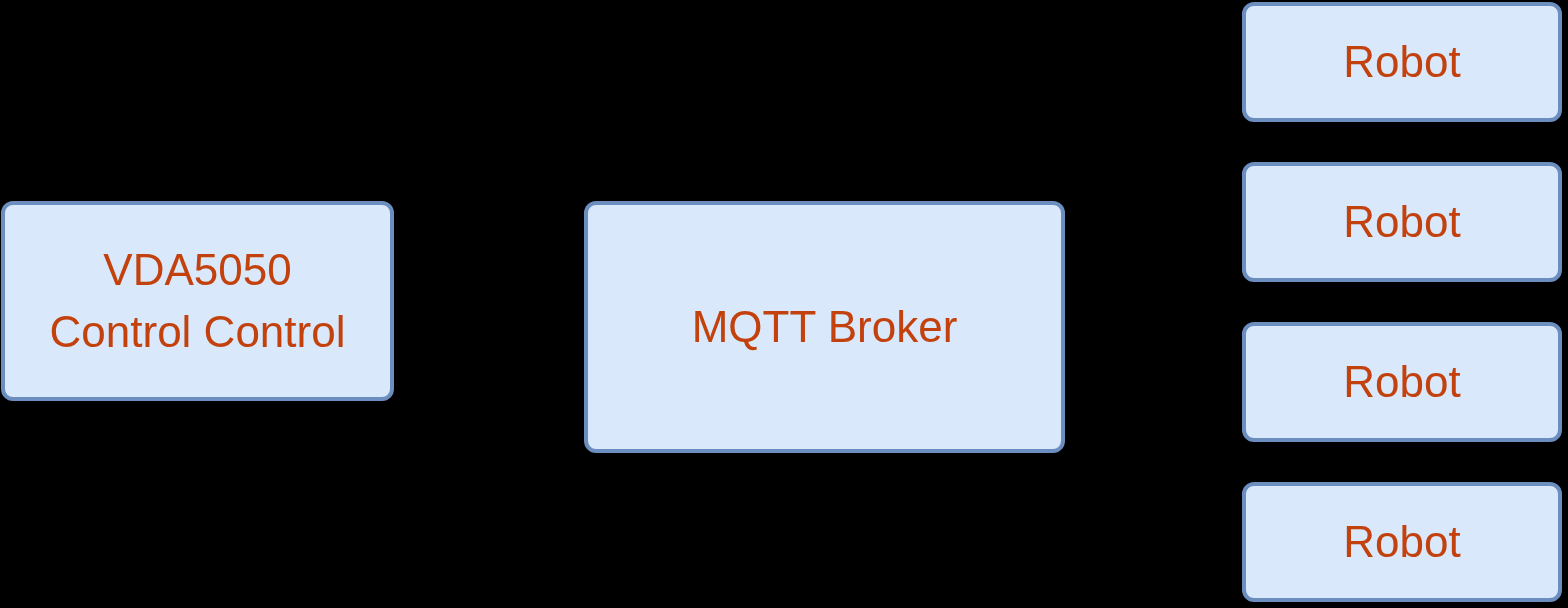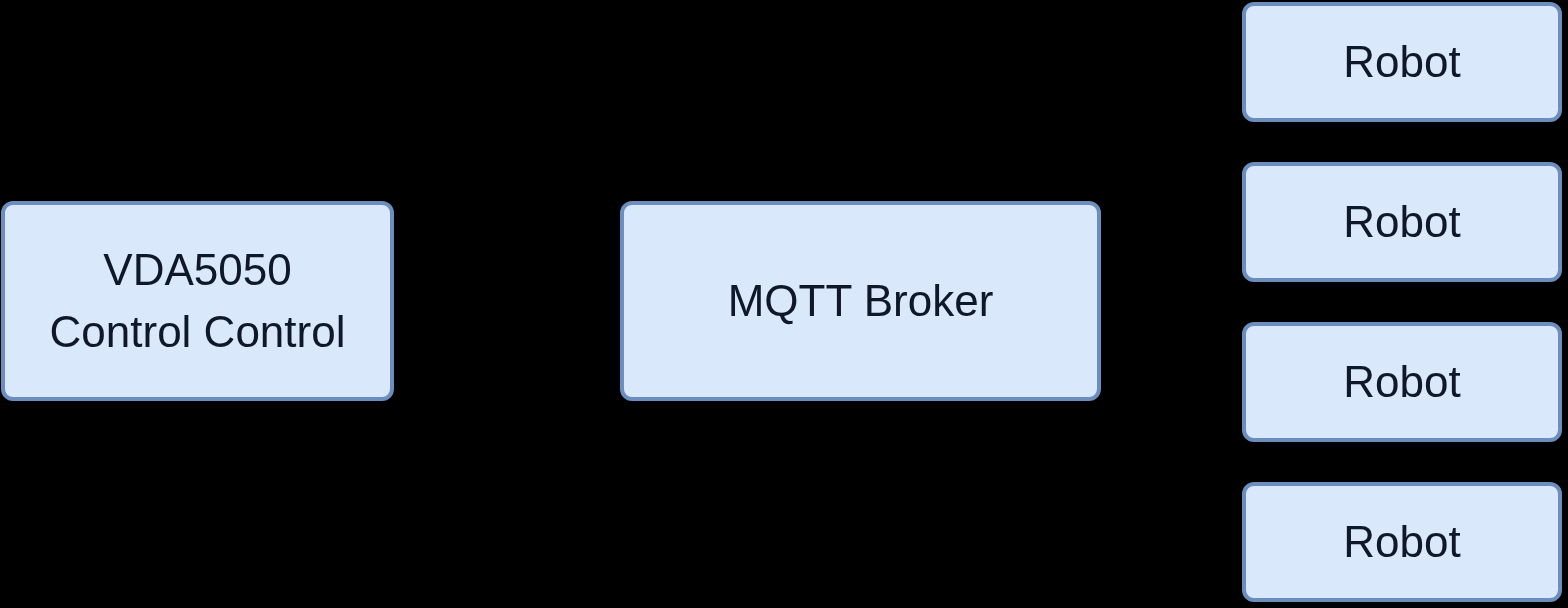--- a/index.html
+++ b/index.html
@@ -18,28 +18,28 @@
   .node {
     position: absolute;
     box-sizing: border-box;
     background: #dae8fc;
     border: 4px solid #6c8ebf;
     border-radius: 12px;
     display: flex;
     flex-direction: column;
     align-items: center;
     justify-content: center;
-    color: #0f172a;
+    color: #c2410c;
     font-size: 44px;
     line-height: 62px;
     text-align: center;
     white-space: nowrap;
   }
   #node-master  { left: 1px;    top: 201px; width: 393px; height: 200px; }
-  #node-broker  { left: 620px;  top: 201px; width: 481px; height: 200px; }
+  #node-broker  { left: 584px;  top: 201px; width: 481px; height: 252px; }
   .node-robot   { left: 1242px; width: 320px; height: 120px; }
   #node-robot-1 { top: 2px;   }
   #node-robot-2 { top: 162px; }
   #node-robot-3 { top: 322px; }
   #node-robot-4 { top: 482px; }
 </style>
 </head>
 <body>
 
 <div id="canvas">

